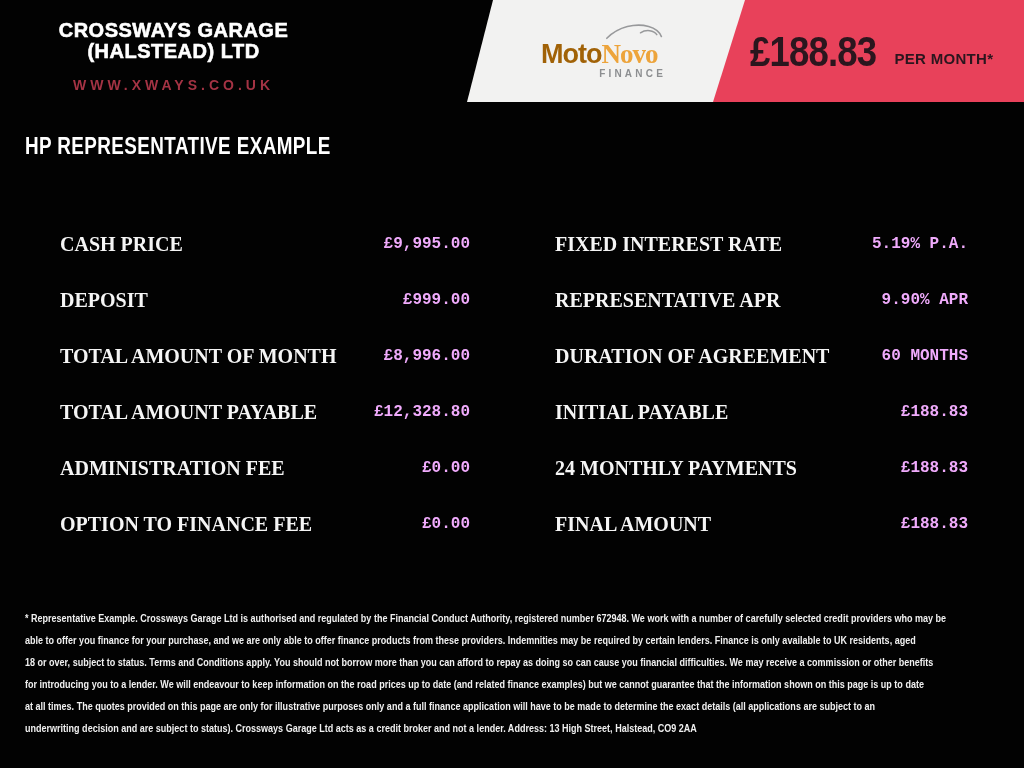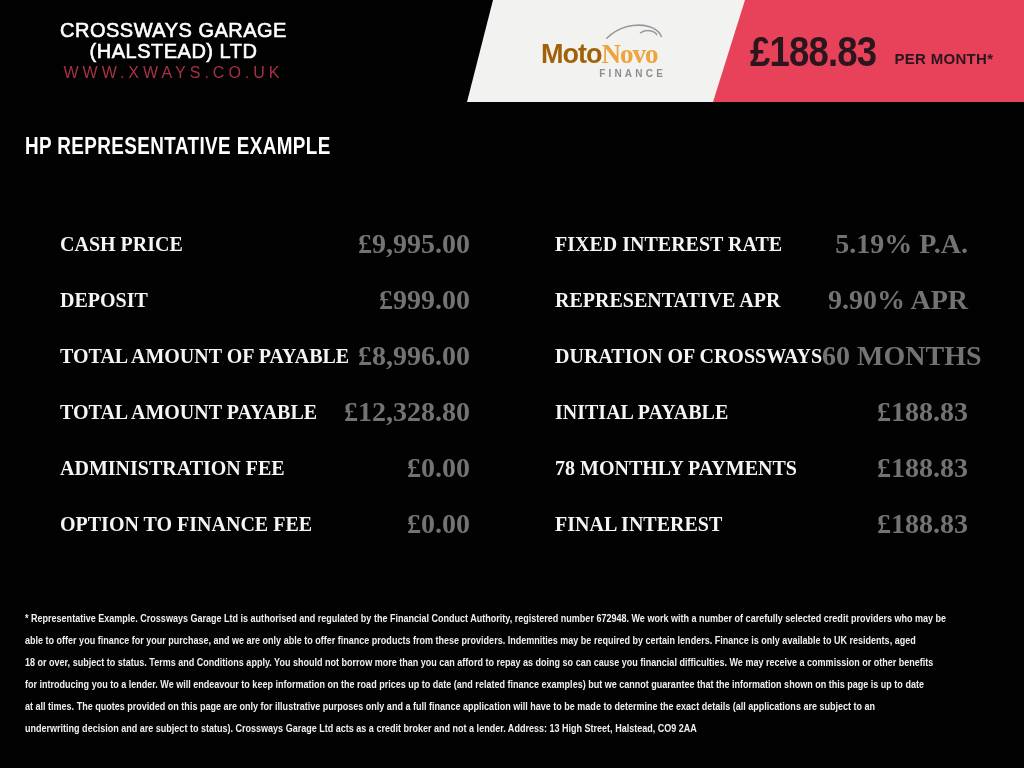--- a/index.html
+++ b/index.html
@@ -6,25 +6,25 @@
   html, body { width: 1024px; height: 768px; }
   body { font-family: "Liberation Sans", sans-serif; background: #020202; overflow: hidden; }
   .page { position: relative; width: 1024px; height: 768px; background: #020202; }
 
   
   .dealer {
     position: absolute; left: 0; top: 20px; width: 347px;
     text-align: center; color: #ffffff;
   }
   .dealer-name {
-    font-size: 20px; font-weight: 400; line-height: 21px; letter-spacing: 0.5px;
+    font-size: 20px; font-weight: 700; line-height: 21px; letter-spacing: 0.5px;
     -webkit-text-stroke: 0.6px #ffffff;
   }
   .dealer-site {
-    margin-top: 2px; font-size: 16px; font-weight: 400; letter-spacing: 4px;
+    margin-top: 15px; font-size: 14px; font-weight: 700; letter-spacing: 4px;
     color: #a43344;
   }
 
   
   .banner-white {
     position: absolute; left: 460px; top: 0; width: 564px; height: 102px;
     background: #f2f2f1;
     clip-path: polygon(33px 0, 100% 0, 100% 100%, 7px 100%);
   }
   .banner-red {
@@ -67,21 +67,21 @@
 
   
   .fin-col { position: absolute; top: 216px; }
   .fin-col.left  { left: 60px;  width: 410px; }
   .fin-col.right { left: 555px; width: 413px; }
   .fin-row {
     height: 56px; display: flex; justify-content: space-between; align-items: center;
     white-space: nowrap;
   }
   .fin-label { color: #f5f5f5; font-size: 20px; font-weight: 700; font-family: Liberation Serif, serif; }
-  .fin-value { color: #737373; font-size: 28px; font-weight: 700; font-family: Liberation Serif, serif; }
+  .fin-value { color: #f0abfc; font-size: 16px; font-weight: 700; font-family: Liberation Mono, monospace; }
 
   
   .disclaimer {
     position: absolute; left: 25px; top: 607px; width: 1190px;
     color: #f0f0f0; font-size: 11px; font-weight: 700; line-height: 22px;
     transform: scaleX(0.82); transform-origin: 0 0;
   }
   .disclaimer div { white-space: nowrap; }
 </style>
 </head>
@@ -119,21 +119,21 @@
   <div class="fin-col left">
     <div class="fin-row">
       <span class="fin-label">CASH PRICE</span>
       <span class="fin-value">£9,995.00</span>
     </div>
     <div class="fin-row">
       <span class="fin-label">DEPOSIT</span>
       <span class="fin-value">£999.00</span>
     </div>
     <div class="fin-row">
-      <span class="fin-label">TOTAL AMOUNT OF PAYABLE</span>
+      <span class="fin-label">TOTAL AMOUNT OF MONTH</span>
       <span class="fin-value">£8,996.00</span>
     </div>
     <div class="fin-row">
       <span class="fin-label">TOTAL AMOUNT PAYABLE</span>
       <span class="fin-value">£12,328.80</span>
     </div>
     <div class="fin-row">
       <span class="fin-label">ADMINISTRATION FEE</span>
       <span class="fin-value">£0.00</span>
     </div>
@@ -146,33 +146,33 @@
   <div class="fin-col right">
     <div class="fin-row">
       <span class="fin-label">FIXED INTEREST RATE</span>
       <span class="fin-value">5.19% P.A.</span>
     </div>
     <div class="fin-row">
       <span class="fin-label">REPRESENTATIVE APR</span>
       <span class="fin-value">9.90% APR</span>
     </div>
     <div class="fin-row">
-      <span class="fin-label">DURATION OF CROSSWAYS</span>
+      <span class="fin-label">DURATION OF AGREEMENT</span>
       <span class="fin-value">60 MONTHS</span>
     </div>
     <div class="fin-row">
       <span class="fin-label">INITIAL PAYABLE</span>
       <span class="fin-value">£188.83</span>
     </div>
     <div class="fin-row">
-      <span class="fin-label">78 MONTHLY PAYMENTS</span>
+      <span class="fin-label">24 MONTHLY PAYMENTS</span>
       <span class="fin-value">£188.83</span>
     </div>
     <div class="fin-row">
-      <span class="fin-label">FINAL INTEREST</span>
+      <span class="fin-label">FINAL AMOUNT</span>
       <span class="fin-value">£188.83</span>
     </div>
   </div>
 
   <div class="disclaimer">
     <div>* Representative Example. Crossways Garage Ltd is authorised and regulated by the Financial Conduct Authority, registered number 672948. We work with a number of carefully selected credit providers who may be</div>
     <div>able to offer you finance for your purchase, and we are only able to offer finance products from these providers. Indemnities may be required by certain lenders. Finance is only available to UK residents, aged</div>
     <div>18 or over, subject to status. Terms and Conditions apply. You should not borrow more than you can afford to repay as doing so can cause you financial difficulties. We may receive a commission or other benefits</div>
     <div>for introducing you to a lender. We will endeavour to keep information on the road prices up to date (and related finance examples) but we cannot guarantee that the information shown on this page is up to date</div>
     <div>at all times. The quotes provided on this page are only for illustrative purposes only and a full finance application will have to be made to determine the exact details (all applications are subject to an</div>

